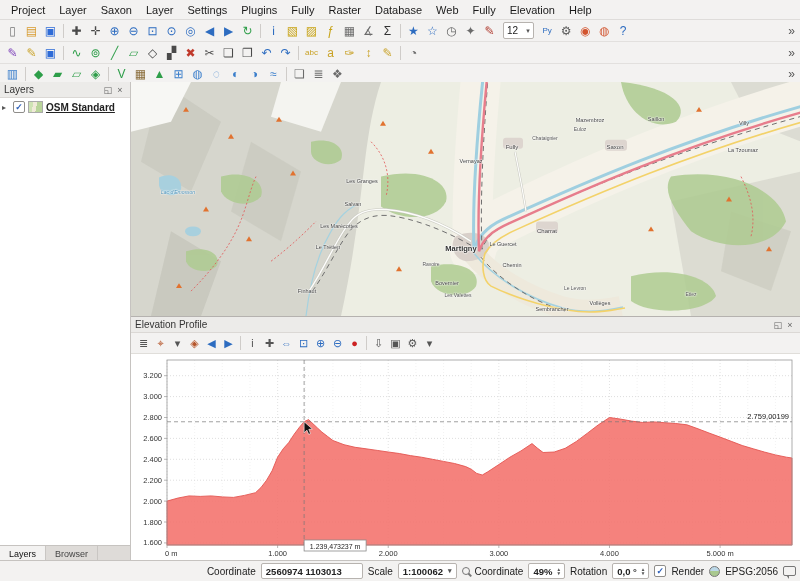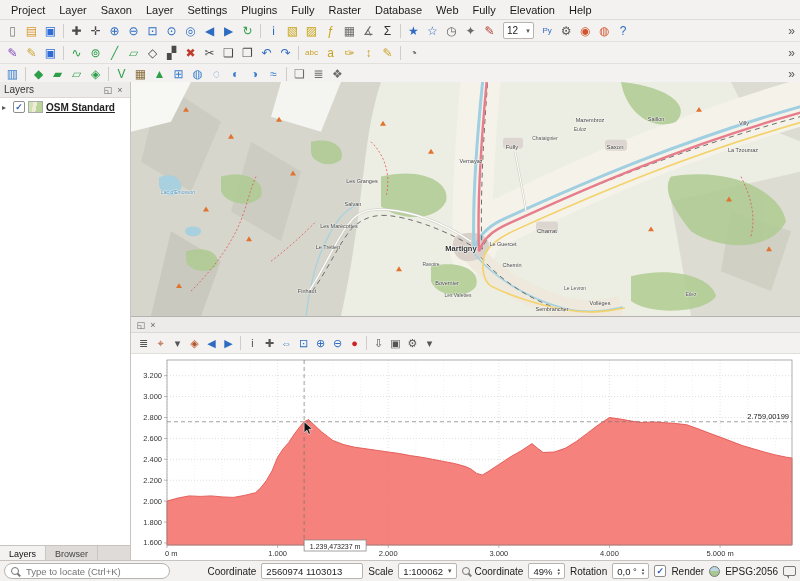--- a/index.html
+++ b/index.html
@@ -38,21 +38,21 @@
   .profile-panel{flex:1;display:flex;flex-direction:column;background:#f3f2f1;min-height:0;}
   .profile-toolbar{height:20px;display:flex;align-items:center;padding:0 4px;border-bottom:1px solid #e0deda;}
   .profile-toolbar .tbi{width:17px;height:16px;line-height:16px;font-size:11px;}
   #chart-wrap{flex:1;background:#fff;position:relative;min-height:0;}
   #chart-wrap svg{position:absolute;inset:0;}
   
   .statusbar{position:absolute;left:0;right:0;bottom:0;height:20px;background:#f3f2f1;border-top:1px solid #c6c3c0;
     display:flex;align-items:center;gap:5px;padding:0 4px;font-size:10px;}
   .locate{width:152px;height:14px;background:#fff;border:1px solid #b7b3af;border-radius:8px;display:flex;align-items:center;padding:0 6px;gap:5px;}
   .locate input{border:none;outline:none;flex:1;font-size:9.5px;font-family:"Liberation Sans",sans-serif;color:#333;background:transparent;min-width:0;}
-  .sb-box{height:14px;background:#fff;border:1px solid #b7b3af;border-radius:2px;display:inline-flex;align-items:center;padding:0 4px;font-size:9.5px;gap:5px;}
+  .sb-box{height:14px;background:#fff;border:1px solid #b7b3af;border-radius:2px;display:inline-flex;align-items:center;padding:0 4px;font-size:9.5px;gap:5px;font-weight:bold;}
   .sb-label{color:#222;font-size:10px;}
   .spin{display:inline-flex;flex-direction:column;font-size:5px;line-height:4.5px;color:#555;}
   .mag{width:6px;height:6px;border:1.4px solid #777;border-radius:50%;position:relative;display:inline-block;}
   .mag::after{content:'';position:absolute;width:4px;height:1.5px;background:#777;transform:rotate(45deg);right:-3px;bottom:-1px;}
   .globe{width:9px;height:9px;border-radius:50%;border:1px solid #777;display:inline-block;
     background:linear-gradient(#bcd8e8 45%,#a9c88f 45%);}
   .bubble{width:11px;height:8px;border:1px solid #777;border-radius:2px;position:relative;display:inline-block;}
   .bubble::after{content:'';position:absolute;left:2px;bottom:-4px;border-left:3px solid transparent;border-top:4px solid #777;}
   .spacer{flex:1;}
 </style>
@@ -302,20 +302,21 @@
           <span style="left: 421px; top: 227px; font-size: 5.5px; color: rgb(68, 68, 68);">Sembrancher</span>
           <span style="left: 469px; top: 221px; font-size: 5.5px; color: rgb(68, 68, 68);">Vollèges</span>
           <span style="left: 444px; top: 206px; font-size: 5px; color: rgb(85, 85, 85);">Le Levron</span>
           <span style="left: 560px; top: 212px; font-size: 5px; color: rgb(85, 85, 85);">Etiez</span>
           <span style="left: 47px; top: 110px; font-size: 5px; color: rgb(74, 144, 184); font-style: italic;">Lac d'Emosson</span>
         </div>
     </div>
 
     <div class="profile-panel">
       <div class="panel-header">
+        <span class="ph-title">Elevation Profile</span>
         <span class="ph-icon">◱</span>
         <span class="ph-icon">×</span>
       </div>
       <div class="profile-toolbar" id="ptb">
           <span class="tbi" style="color: rgb(85, 85, 85);">≣</span>
           <span class="tbi" style="color: rgb(181, 85, 42);">⌖</span>
           <span class="tbi" style="color: rgb(85, 85, 85);">▾</span>
           <span class="tbi" style="color: rgb(181, 85, 42);">◈</span>
           <span class="tbi" style="color: rgb(45, 108, 192);">◀</span>
           <span class="tbi" style="color: rgb(45, 108, 192);">▶</span>
@@ -406,24 +407,20 @@
             <rect x="173.1098713495575" y="186" width="62" height="11" fill="#fff" stroke="#8a8a8a" stroke-width="0.8"></rect>
             <text x="204.1098713495575" y="194.5" font-size="7" fill="#222" text-anchor="middle" font-family="Liberation Sans,sans-serif">1.239,473237 m</text>
             <path transform="translate(173.1098713495575,67.77097844632766)" d="M0 0 L0 11 L2.8 8.4 L4.6 12.6 L6.4 11.8 L4.7 7.6 L8.2 7.2 Z" fill="#111" stroke="#fff" stroke-width="0.6"></path>
           </svg>
         </div>
     </div>
   </div>
 </div>
 
 <div class="statusbar">
-  <span class="locate">
-    <span class="mag"></span>
-    <input placeholder="Type to locate (Ctrl+K)" style="">
-  </span>
   <span class="spacer"></span>
   <span class="sb-label">Coordinate</span>
   <span class="sb-box" style="width:92px;">
     <span>2560974 1103013</span>
   </span>
   <span class="sb-label">Scale</span>
   <span class="sb-box">
     <span>1:100062</span>
     <span style="font-size:7px;color:#555;">▾</span>
   </span>

